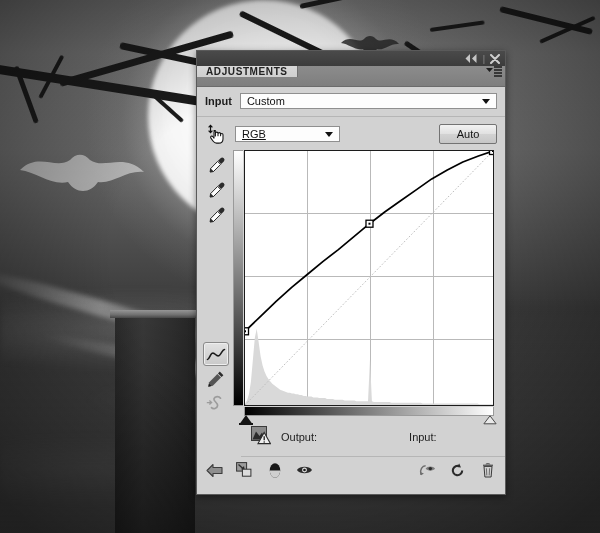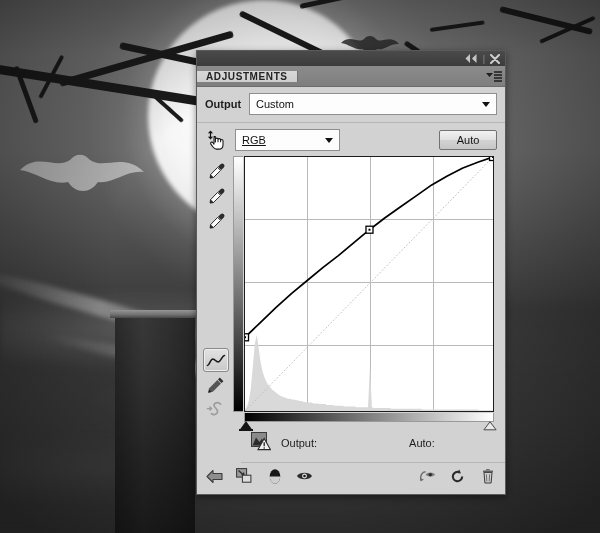--- a/index.html
+++ b/index.html
@@ -108,21 +108,21 @@
     display: flex; align-items: center; justify-content: flex-end;
     padding-right: 5px; gap: 5px;
   }
   .tb-btn { cursor: default; line-height: 1; display: flex; align-items: center; }
   .tb-sep { color: #8d8d8d; font-size: 9px; }
 
   
   .panel-tabbar {
     height: 21px;
     background: linear-gradient(to bottom, #8c8c8c 0%, #7e7e7e 100%);
-    display: flex; align-items: center;
+    display: flex; align-items: flex-start;
     border-bottom: 1px solid #6b6b6b;
   }
   .panel-tab {
     padding: 0 9px;
     display: flex; align-items: center;
     font-size: 10px; font-weight: bold;
     letter-spacing: .6px;
     color: #232323;
     background: linear-gradient(to bottom, #d8d8d8 0%, #cfcfcf 100%);
     border-right: 1px solid #707070;
@@ -139,21 +139,21 @@
   .row-preset {
     display: flex; align-items: center; gap: 8px;
     padding: 6px 8px 7px 8px;
     border-bottom: 1px solid #b6b6b6;
   }
   .label-bold { font-weight: bold; font-size: 11px; color: #1d1d1d; }
 
   .ps-select {
     position: relative;
     flex: 1;
-    height: 22px;
+    height: 16px;
     background: #fdfdfd;
     border: 1px solid #8f8f8f;
     display: flex; align-items: center;
     padding: 0 18px 0 6px;
     font-size: 11px;
     color: #111;
   }
   .ps-select .caret {
     position: absolute; right: 6px; top: 50%;
     width: 0; height: 0; margin-top: -2px;
@@ -312,21 +312,21 @@
       <svg width="16" height="11" viewBox="0 0 16 11">
         <path d="M0,2 L7,2 L3.5,6 Z" fill="#1e1e1e"></path>
         <path d="M8,1 H16 M8,4 H16 M8,7 H16 M8,10 H16" stroke="#1e1e1e" stroke-width="1.4"></path>
       </svg>
     </div>
   </div>
 
   <div class="panel-body">
 
     <div class="row-preset">
-      <span class="label-bold">Output</span>
+      <span class="label-bold">Input</span>
       <div class="ps-select">
         <span title="Custom">Custom</span>
         <span class="caret"></span>
       </div>
     </div>
 
     <div class="row-channel">
       <span class="tai-icon">
         <svg width="20" height="21" viewBox="0 0 20 21">
           <path d="M4.5,1.5 L4.5,8.5 M2.6,3.4 L4.5,1.3 L6.4,3.4 M2.6,6.6 L4.5,8.7 L6.4,6.6" stroke="#111" stroke-width="1.2" fill="none"></path>
@@ -437,21 +437,21 @@
           <rect x="0.5" y="0.5" width="15" height="14" fill="#8a8a8a" stroke="#3a3a3a"></rect>
           <path d="M1.5,13.5 L5,5.5 L8.5,10 L11,6.5 L14.5,13.5 Z" fill="#2b2b2b"></path>
           <path d="M13.2,6.4 L19.4,17.6 L7,17.6 Z" fill="#f0f0f0" stroke="#2b2b2b" stroke-width="1.1"></path>
           <path d="M13.2,10.2 L13.2,14.2" stroke="#2b2b2b" stroke-width="1.4"></path>
           <circle cx="13.2" cy="16" r="0.8" fill="#2b2b2b"></circle>
         </svg>
       </span>
       <span class="io-label">Output:</span>
       <span class="io-label"></span>
       <span class="io-gap"></span>
-      <span class="io-label">Auto:</span>
+      <span class="io-label">Input:</span>
       <span class="io-label"></span>
     </div>
 
     <div class="footer-bar">
       <span class="f-icon">
         <svg width="17" height="15" viewBox="0 0 17 15">
           <path d="M7,1.5 L1,7.5 L7,13.5 L7,10.5 L16,10.5 L16,4.5 L7,4.5 Z" fill="#8e8e8e" stroke="#3d3d3d" stroke-width="1.1" stroke-linejoin="round"></path>
         </svg>
       </span>
       <span class="f-icon">

